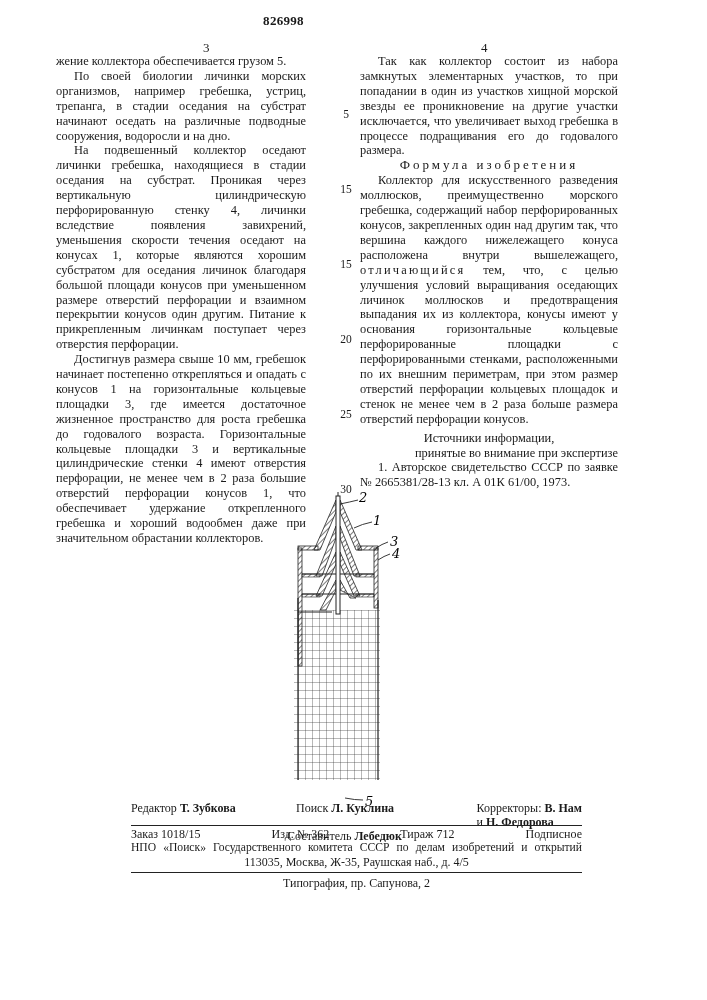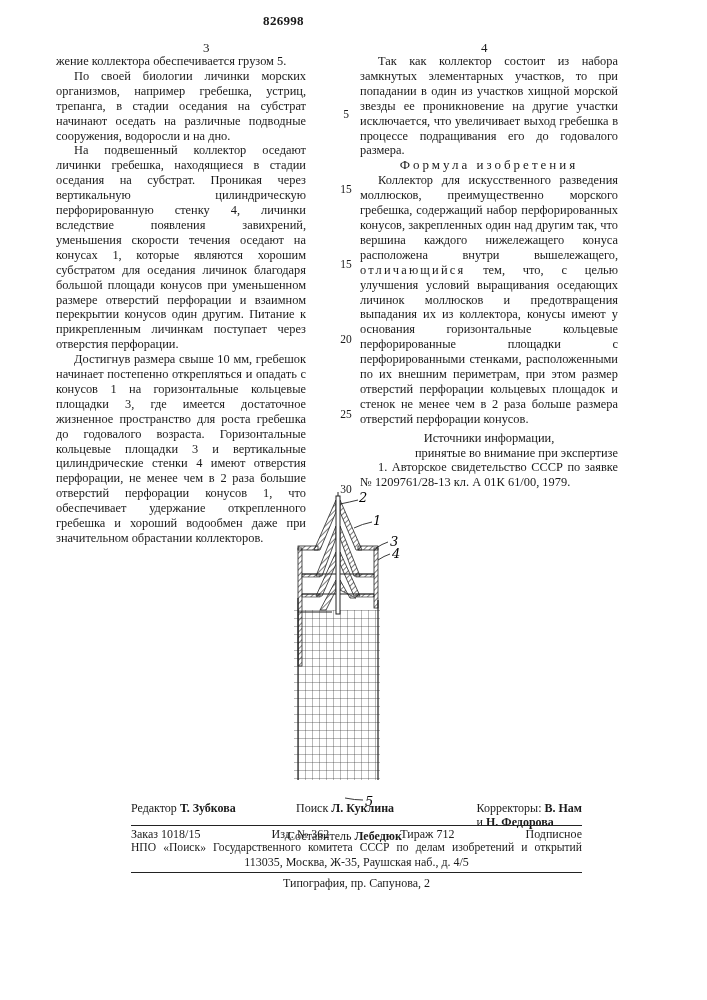--- a/index.html
+++ b/index.html
@@ -43,21 +43,21 @@
 <div class="abs lineno" style="top:333px;">20</div>
 <div class="abs lineno" style="top:408px;">25</div>
 <div class="abs lineno" style="top:483px;">30</div>
 
 <div class="abs col col-right">
   <p>Так как коллектор состоит из набора замкнутых элементарных участков, то при попадании в один из участков хищной морской звезды ее проникновение на другие участки исключается, что увеличивает выход гребешка в процессе подращивания его до годовалого размера.</p>
   <p class="section-title">Формула изобретения</p>
   <p><span>Коллектор для искусственного разведения моллюсков, преимущественно морского гребешка, содержащий набор перфорированных конусов, закрепленных один над другим так, что вершина каждого нижележащего конуса расположена внутри вышележащего,</span> <span class="spaced">отличающийся</span> <span>тем, что, с целью улучшения условий выращивания оседающих личинок моллюсков и предотвращения выпадания их из коллектора, конусы имеют у основания горизонтальные кольцевые перфорированные площадки с перфорированными стенками, расположенными по их внешним периметрам, при этом размер отверстий перфорации кольцевых площадок и стенок не менее чем в 2 раза больше размера отверстий перфорации конусов.</span></p>
   <p class="refs-title">Источники информации,</p>
   <p class="refs-sub">принятые во внимание при экспертизе</p>
-  <p>1. Авторское свидетельство СССР по заявке № 1209761/28-13 кл. А 01К 61/00, 1979.</p>
+  <p>1. Авторское свидетельство СССР по заявке № 2665381/28-13 кл. А 01К 61/00, 1973.</p>
 </div>
 
 <svg class="abs" style="left:270px; top:490px;" width="140" height="290" viewBox="0 0 140 290">
   <defs>
     <pattern id="hatch" width="4" height="4" patternUnits="userSpaceOnUse" patternTransform="rotate(45)">
       <line x1="0" y1="0" x2="0" y2="4" stroke="#222" stroke-width="1.2"></line>
     </pattern>
     <pattern id="grid" width="7" height="8" patternUnits="userSpaceOnUse">
       <path d="M7 0 L0 0 0 8" fill="none" stroke="#333" stroke-width="0.7"></path>
     </pattern>

